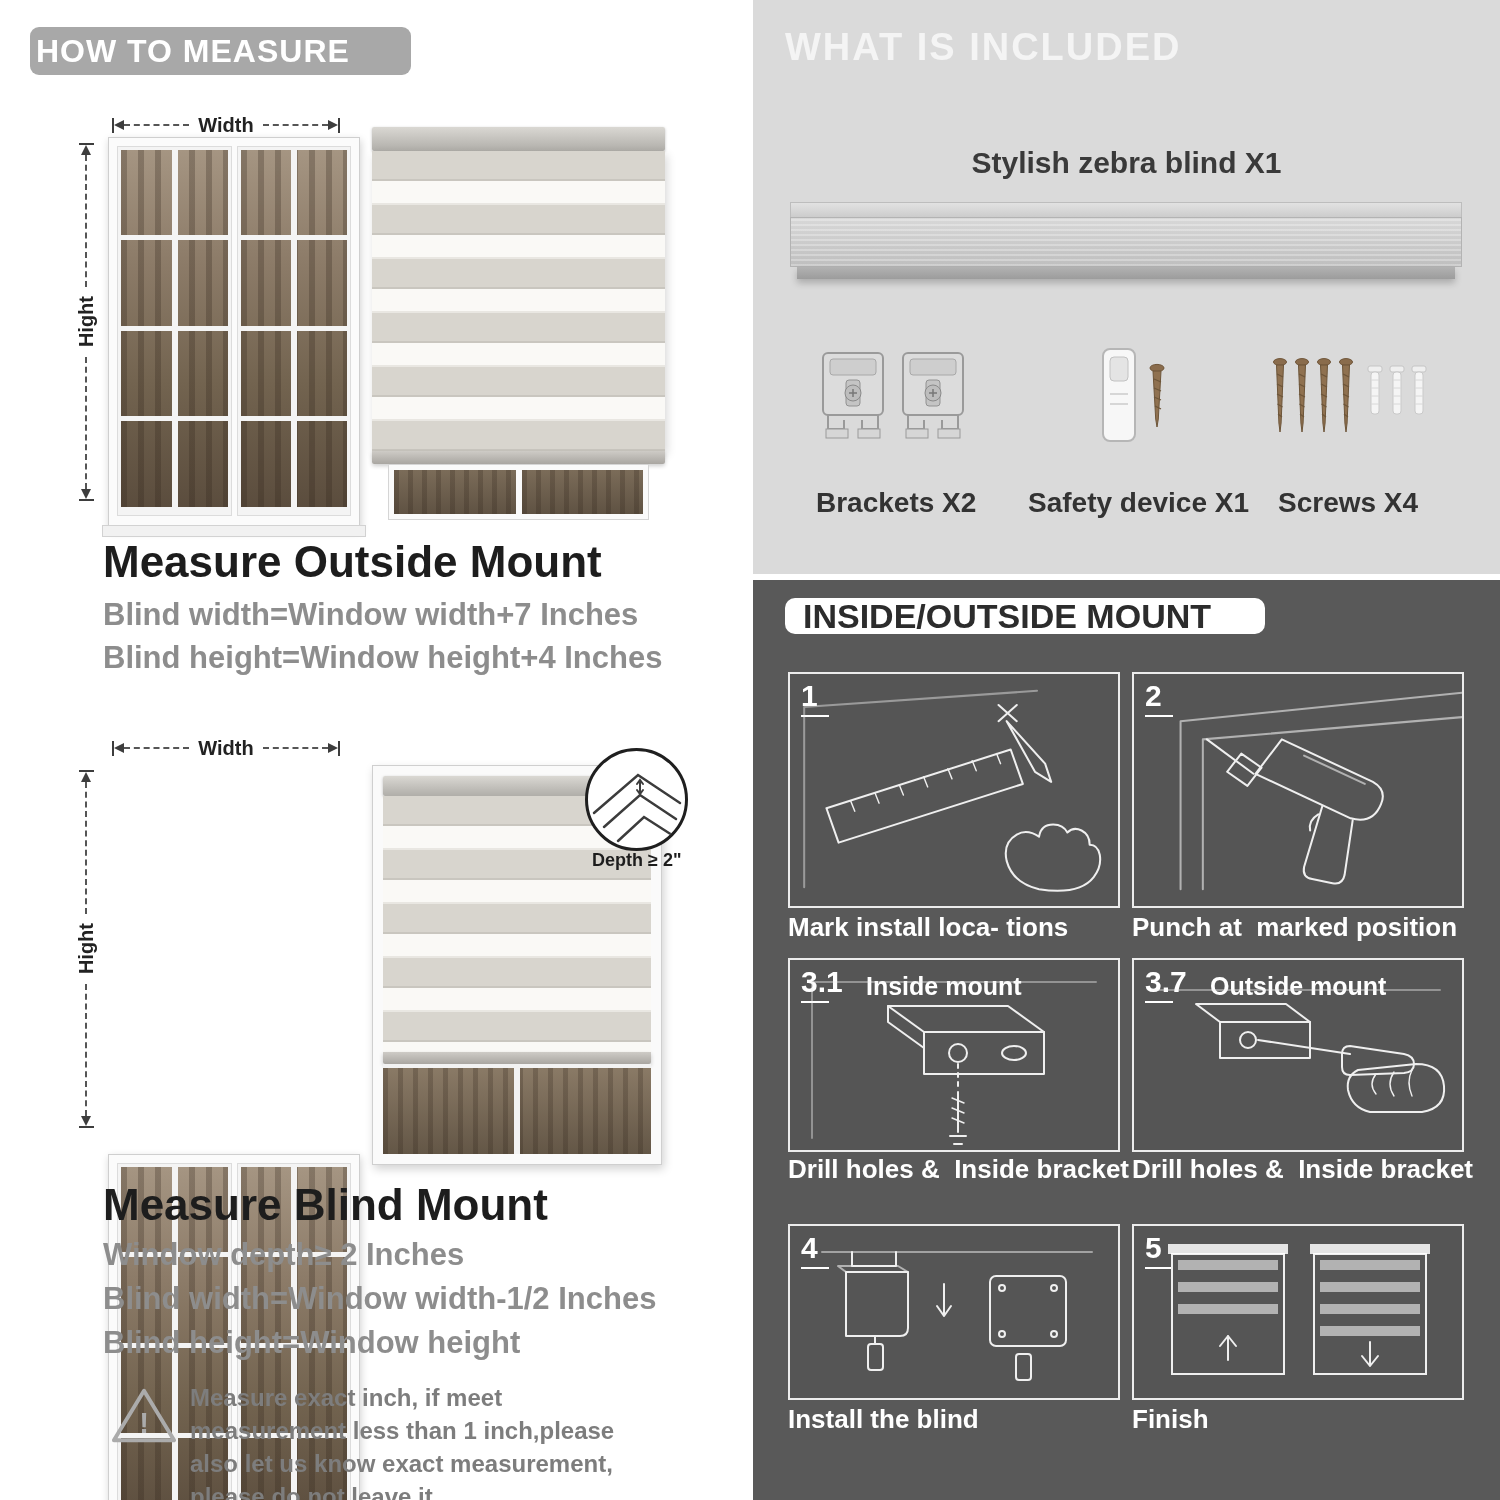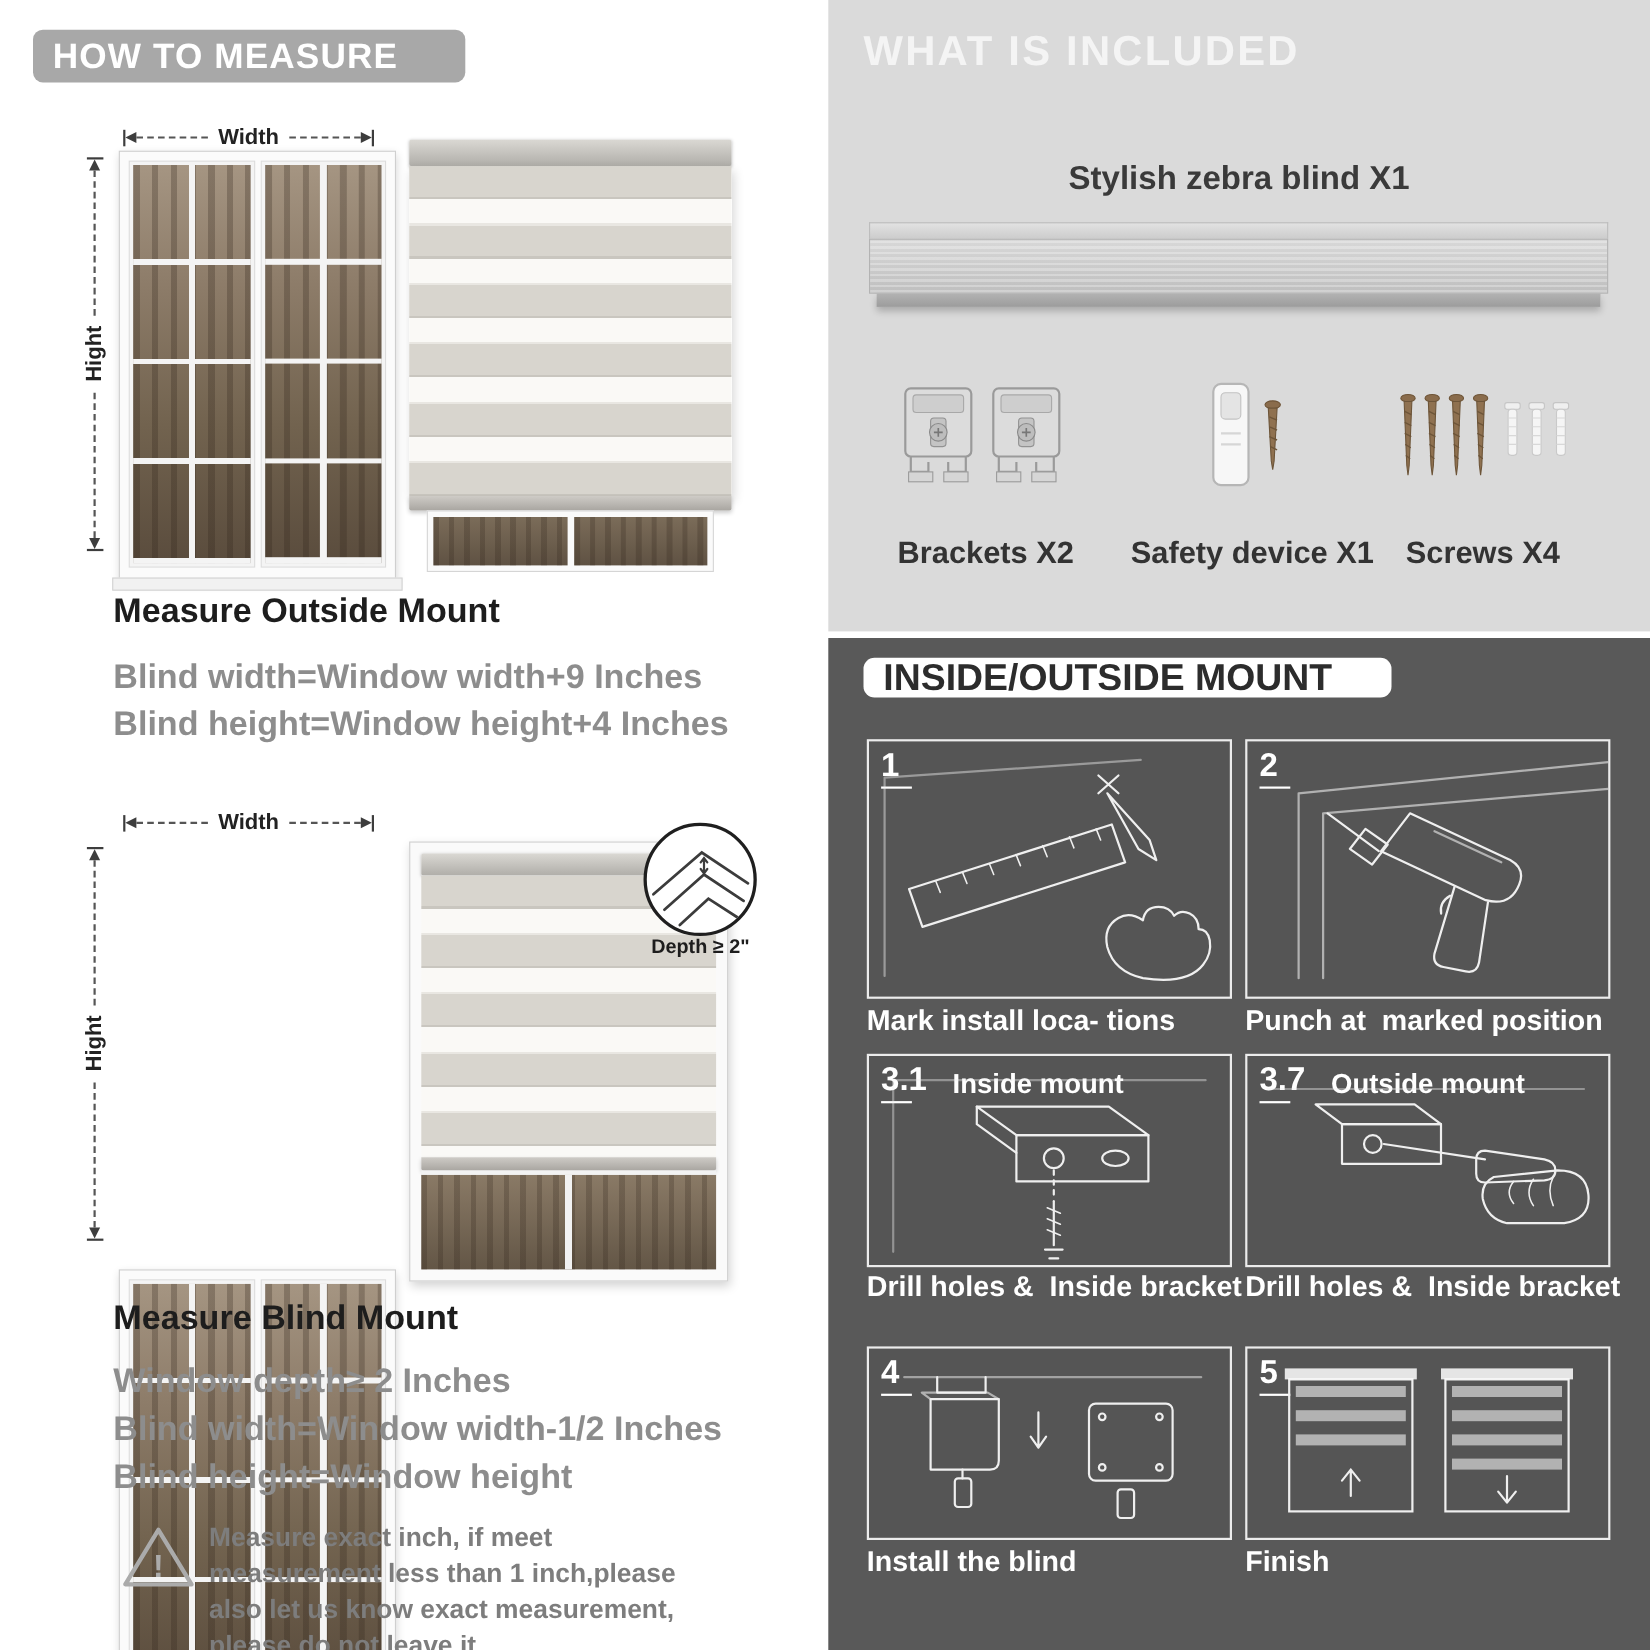--- a/index.html
+++ b/index.html
@@ -2,21 +2,21 @@
 <html><head>
 <meta charset="utf-8">
 <style>
   html,body{margin:0;padding:0;}
   body{width:1500px;height:1500px;position:relative;overflow:hidden;background:#fff;
        font-family:"Liberation Sans",sans-serif;}
   .abs{position:absolute;}
 
   
   .banner-gray{background:#a8a8a8;border-radius:9px;color:#fff;font-weight:bold;
-    font-size:32px;letter-spacing:1px;display:flex;align-items:center;padding-left:18px;}
+    font-size:32px;letter-spacing:1px;display:flex;align-items:center;padding-left:6px;}
 
   .window-photo{background:#fbfbfb;border:1px solid #cfcfcf;box-shadow:1px 3px 8px rgba(0,0,0,.18);
     padding:9px 9px 13px;display:flex;gap:7px;position:relative;}
   .window-photo::after{content:"";position:absolute;left:-7px;right:-7px;bottom:-9px;height:10px;
     background:#f1f1f1;border:1px solid #d2d2d2;}
   .sash{flex:1;border:3px solid #f4f4f4;outline:1px solid #dcdcdc;
     background-image:
       linear-gradient(90deg, rgba(0,0,0,0) 0, rgba(0,0,0,0) calc(50% - 3px), #f4f4f4 calc(50% - 3px), #f4f4f4 calc(50% + 3px), rgba(0,0,0,0) calc(50% + 3px)),
       repeating-linear-gradient(180deg, rgba(0,0,0,0) 0, rgba(0,0,0,0) calc(25% - 5px), #f4f4f4 calc(25% - 5px), #f4f4f4 25%),
       repeating-linear-gradient(90deg, rgba(48,36,26,.28) 0, rgba(48,36,26,.28) 6px, rgba(0,0,0,0) 6px, rgba(0,0,0,0) 17px),
@@ -52,21 +52,21 @@
   .win-frame{background:#fafafa;border:1px solid #cfcfcf;box-shadow:2px 4px 9px rgba(0,0,0,.18);padding:10px;}
   .win-frame .inner{height:100%;display:flex;flex-direction:column;}
   .under-panes{border-top:4px solid #f2f2f2;background-image:
       linear-gradient(90deg, rgba(0,0,0,0) 0, rgba(0,0,0,0) calc(50% - 3px), #f2f2f2 calc(50% - 3px), #f2f2f2 calc(50% + 3px), rgba(0,0,0,0) calc(50% + 3px)),
       repeating-linear-gradient(90deg, rgba(48,36,26,.25) 0, rgba(48,36,26,.25) 5px, rgba(0,0,0,0) 5px, rgba(0,0,0,0) 15px),
       linear-gradient(180deg,#8a7a66,#635646);}
 
   .depth-circle{border-radius:50%;border:3px solid #1f1f1f;background:#fff;overflow:hidden;}
   .depth-label{font-size:18px;font-weight:bold;color:#1d1d1d;}
 
-  .sec-title{font-size:31px;font-weight:800;color:#1d1d1d;}
+  .sec-title{font-size:44px;font-weight:800;color:#1d1d1d;}
   .sec-line{font-size:31px;font-weight:bold;color:#8d8d8d;}
   .warn-text{font-size:24px;font-weight:bold;color:#7d7d7d;line-height:1.38;}
 
   
   .incl-bg{background:#dadada;}
   .incl-header{font-size:38px;font-weight:800;color:#f4f4f4;letter-spacing:2px;}
   .blind-label{font-size:30px;font-weight:bold;color:#3a3a3a;text-align:center;}
   .ir-top{height:14px;background:linear-gradient(180deg,#e2e2e2,#cccccc);border:1px solid #bdbdbd;border-bottom:none;}
   .ir-face{height:48px;border:1px solid #b3b3b3;background:
       repeating-linear-gradient(0deg, rgba(255,255,255,.28) 0, rgba(255,255,255,.28) 2px, rgba(0,0,0,0) 2px, rgba(0,0,0,0) 5px),
@@ -115,21 +115,21 @@
   <div class="headrail"></div>
   <div class="zebra shadow" style="height:300px;"></div>
   <div class="bottomrail"></div>
   <div class="win-bottom" style="height:44px;margin:0 16px;">
     <div class="p"></div>
     <div class="p"></div>
   </div>
 </div>
 
 <div class="abs sec-title" style="left:103px;top:537px;">Measure Outside Mount</div>
-<div class="abs sec-line" style="left:103px;top:597px;">Blind width=Window width+9 Inches</div>
+<div class="abs sec-line" style="left:103px;top:597px;">Blind width=Window width+7 Inches</div>
 <div class="abs sec-line" style="left:103px;top:640px;">Blind height=Window height+4 Inches</div>
 
 <div class="abs h-arrow" style="left:112px;top:740px;width:228px;">
   <span class="tick"></span>
   <span class="ah-l"></span>
   <span class="dash"></span>
   <span class="lbl">Width</span>
   <span class="dash"></span>
   <span class="ah-r"></span>
   <span class="tick"></span>

